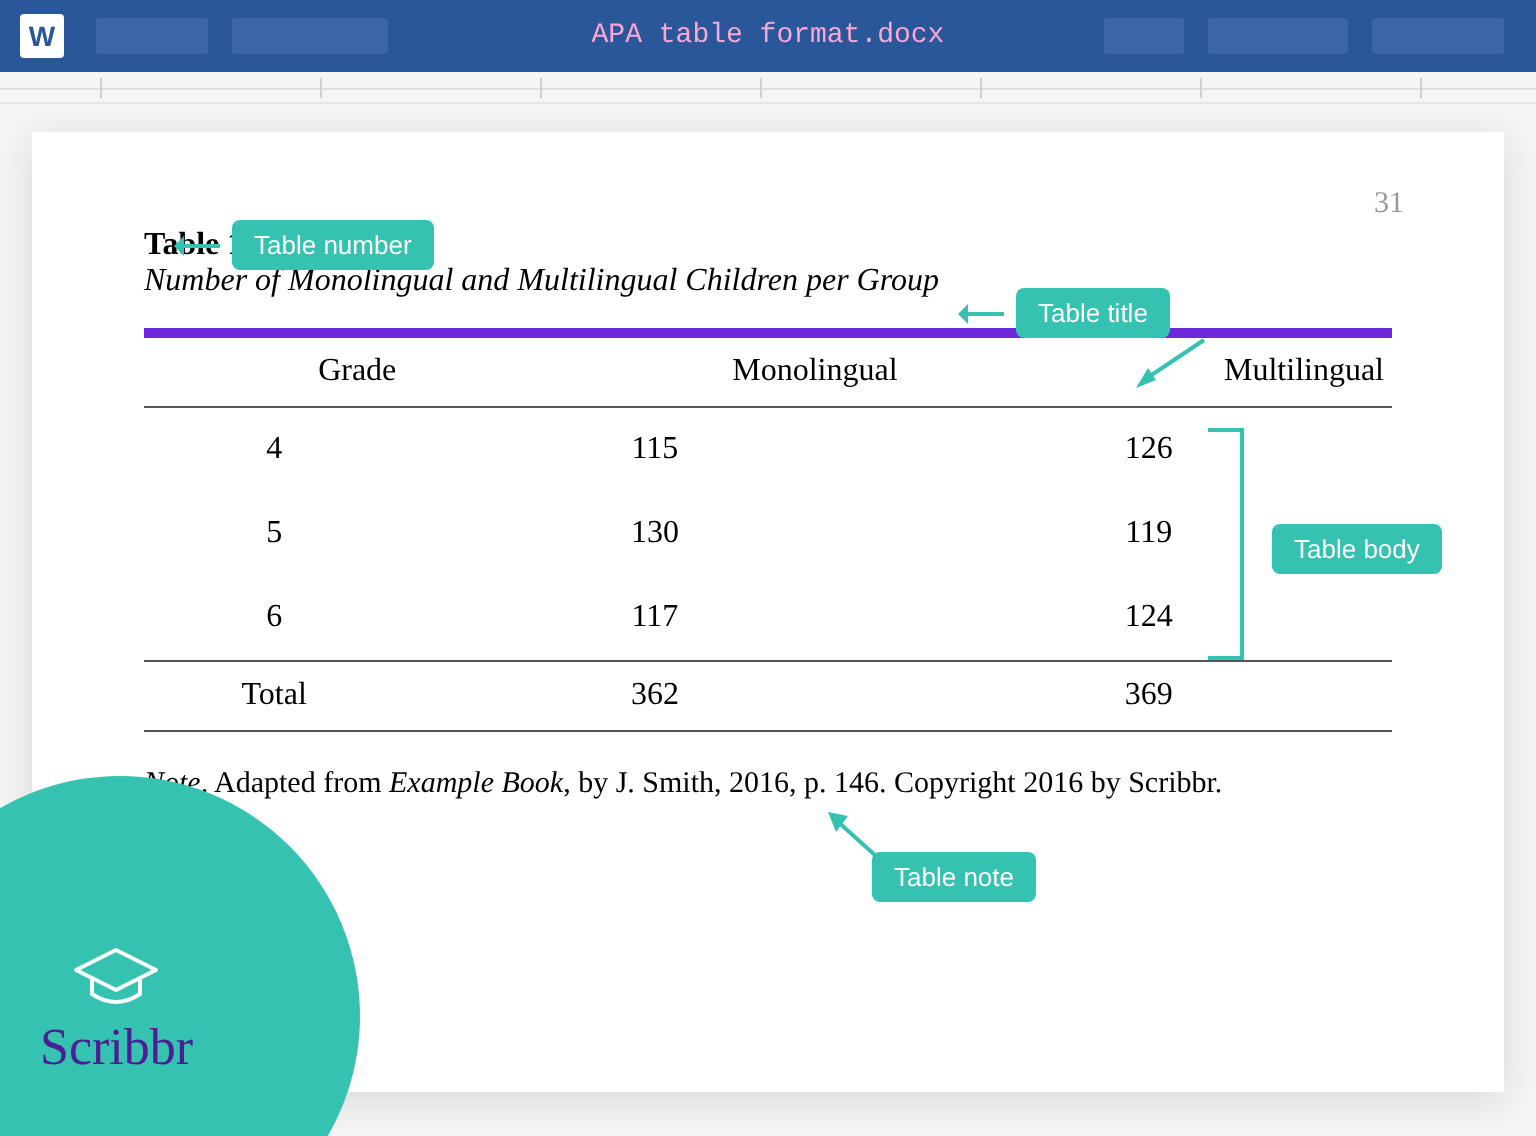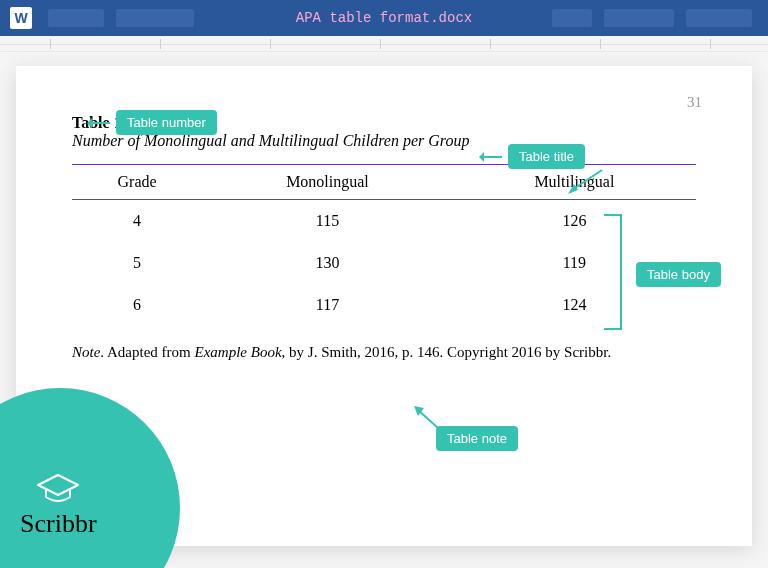--- a/index.html
+++ b/index.html
@@ -79,22 +79,22 @@
   .tbl-num { font-weight: bold; font-size: 16px; }
   .tbl-title { font-style: italic; font-size: 16px; }
   table.apa {
     width: 100%;
     border-collapse: collapse;
     margin-top: 14px;
     font-size: 16px;
   }
   table.apa th {
     font-weight: normal;
-    text-align: center;
-    border-top: 1px solid #6d28d9;
+    text-align: right;
+    border-top: 5px solid #6d28d9;
     border-bottom: 1px solid #555;
     padding: 8px 4px;
   }
   table.apa td {
     text-align: center;
     padding: 12px 4px;
   }
   table.apa tr.total td {
     border-top: 1px solid #555;
     border-bottom: 1px solid #555;
@@ -145,21 +145,21 @@
     position: absolute;
     left: -60px; bottom: -60px;
     width: 240px; height: 240px;
     background: #35c2b0;
     border-radius: 50%;
     z-index: 20;
   }
   .scribbr-inner {
     position: absolute;
     left: 80px; top: 85px;
-    color: #000000;
+    color: #4c1d95;
     font-family: "Brush Script MT", "Segoe Script", cursive;
     text-align: center;
   }
   .scribbr-inner svg { display:block; margin: 0 auto 4px auto; }
   .scribbr-text { font-size: 26px; }
 </style>
 </head>
 <body>
 
 <div class="titlebar">
@@ -207,20 +207,25 @@
       <tr>
         <td>5</td>
         <td>130</td>
         <td>119</td>
       </tr>
       <tr>
         <td>6</td>
         <td>117</td>
         <td>124</td>
       </tr>
+      <tr class="total">
+        <td>Total</td>
+        <td>362</td>
+        <td>369</td>
+      </tr>
     </tbody>
   </table>
 
   <div class="note">
     <span class="kw">Note</span><span>. Adapted from </span><span class="kw">Example Book</span><span>, by J. Smith, 2016, p. 146. Copyright 2016 by Scribbr.</span>
   </div>
 
   <div class="anno" style="left:100px; top:44px;">Table number</div>
   <div class="arrow l" style="left:72px; top:56px;"></div>
 

